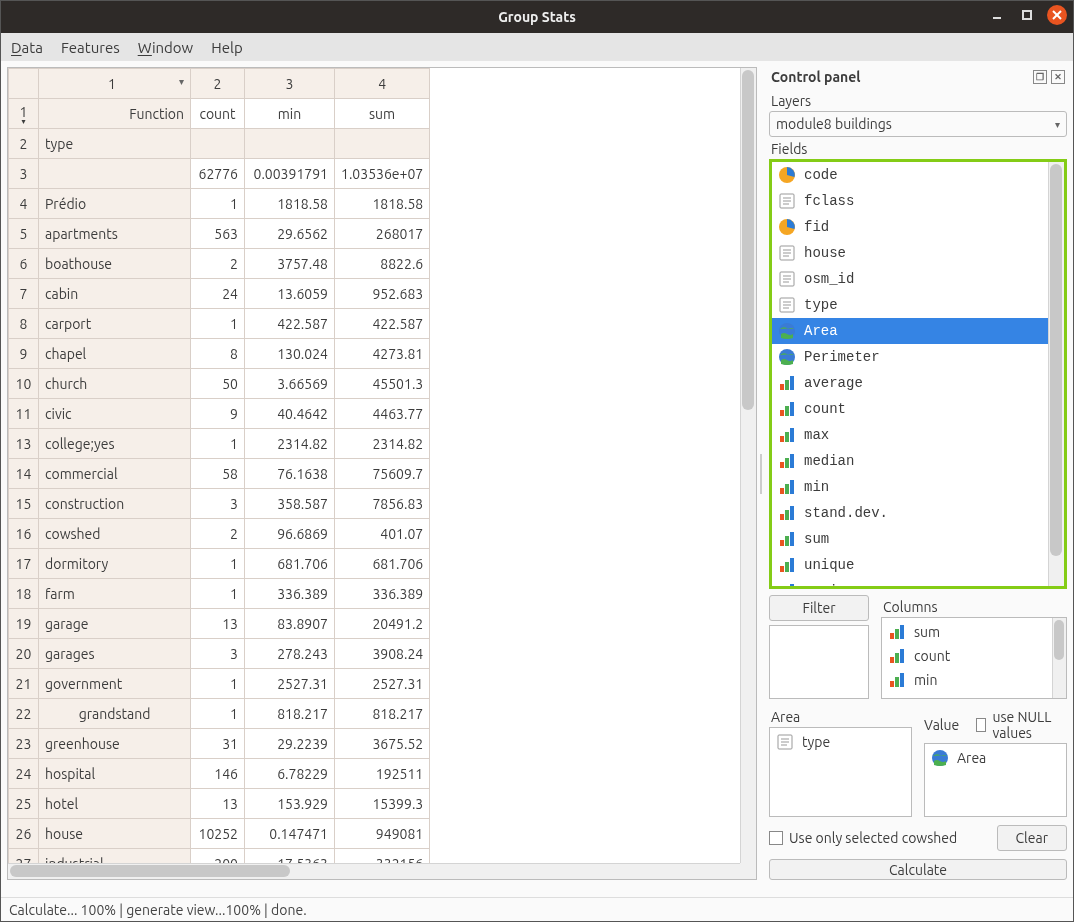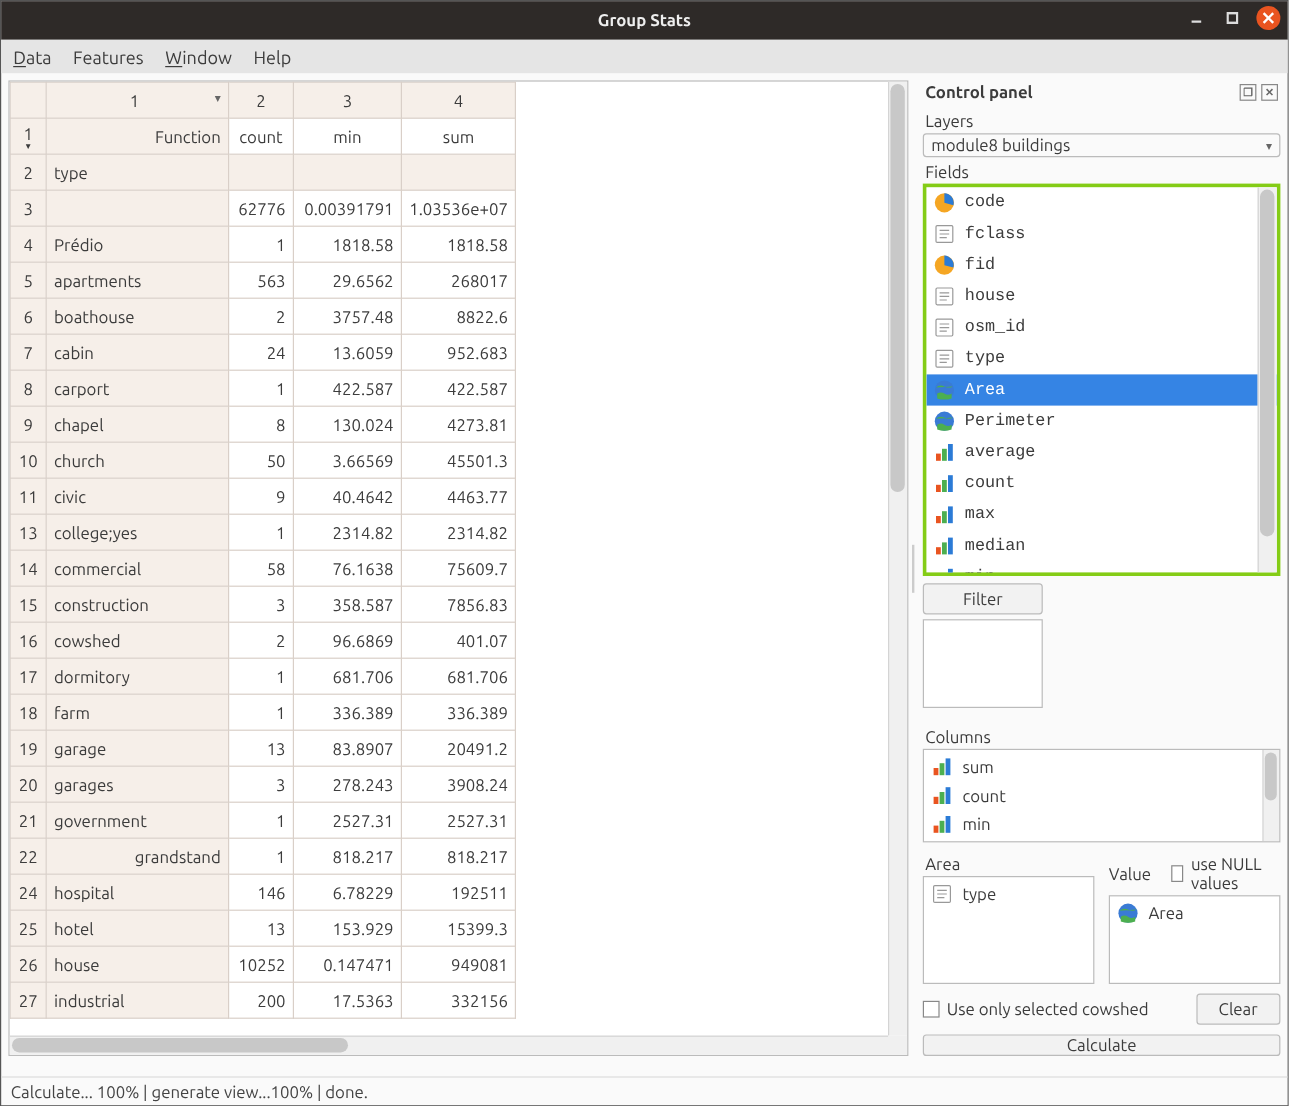--- a/index.html
+++ b/index.html
@@ -55,21 +55,21 @@
   
   .fields-box { border:3px solid #84cc16; background:#fff; height:430px; position:relative; overflow:hidden;font-family:Liberation Mono, monospace;}
   .fields-box .sbv { position:absolute; right:0; top:0; bottom:0; width:16px; background:#f0f0f0; border-left:1px solid #d4d4d4;}
   .fields-box .sbv .thumb { position:absolute; right:2px; top:2px; width:12px; bottom:30px; background:#c8c8c8; border-radius:6px;}
   .flist { list-style:none; margin:0; padding:0;}
   .flist li { height:26px; display:flex; align-items:center; padding:0 6px; gap:8px;}
   .flist li.selected { background:#3584e4; color:#fff;}
   .ico { width:18px; height:18px; display:inline-flex; align-items:center; justify-content:center; flex-shrink:0;}
   .ico svg { width:18px; height:18px;}
   
-  .row2 { display:flex; gap:12px; margin-top:6px;flex-direction:column;}
+  .row2 { display:flex; gap:12px; margin-top:6px;}
   .filter-col { width:100px; display:flex; flex-direction:column;}
   .btn { height:26px; border:1px solid #bbb; background:#f2f2f2; display:flex; align-items:center; justify-content:center; border-radius:3px; padding:0 10px; cursor:default;}
   .dropzone { border:1px solid #bbb; background:#fff; flex:1; min-height:74px; padding:2px;}
   .dropzone.small { height:72px;}
   .dz-scroll { position:relative; height:72px; overflow:hidden;}
   .dz-scroll .sbv2 { position:absolute; right:0; top:0; bottom:0; width:14px; background:#f0f0f0; border-left:1px solid #d4d4d4;}
   .dz-scroll .sbv2 .thumb2 { position:absolute; right:2px; top:2px; width:10px; height:40px; background:#c8c8c8; border-radius:5px;}
   .dzitem { height:24px; display:flex; align-items:center; gap:8px; padding:0 4px;}
   
   .row3 { display:flex; gap:12px; margin-top:6px;}
@@ -289,24 +289,31 @@
               </tr>
               <tr>
                 <th class="rowhdr">21</th>
                 <th style="text-align:left;font-weight:normal">government</th>
                 <td class="col-count">1</td>
                 <td class="col-min">2527.31</td>
                 <td class="col-sum">2527.31</td>
               </tr>
               <tr>
                 <th class="rowhdr">22</th>
-                <th style="text-align:right;font-weight:normal">grandstand</th>
+                <th style="text-align:center;font-weight:normal">grandstand</th>
                 <td class="col-count">1</td>
                 <td class="col-min">818.217</td>
                 <td class="col-sum">818.217</td>
+              </tr>
+              <tr>
+                <th class="rowhdr">23</th>
+                <th style="text-align:left;font-weight:normal">greenhouse</th>
+                <td class="col-count">31</td>
+                <td class="col-min">29.2239</td>
+                <td class="col-sum">3675.52</td>
               </tr>
               <tr>
                 <th class="rowhdr">24</th>
                 <th style="text-align:left;font-weight:normal">hospital</th>
                 <td class="col-count">146</td>
                 <td class="col-min">6.78229</td>
                 <td class="col-sum">192511</td>
               </tr>
               <tr>
                 <th class="rowhdr">25</th>

